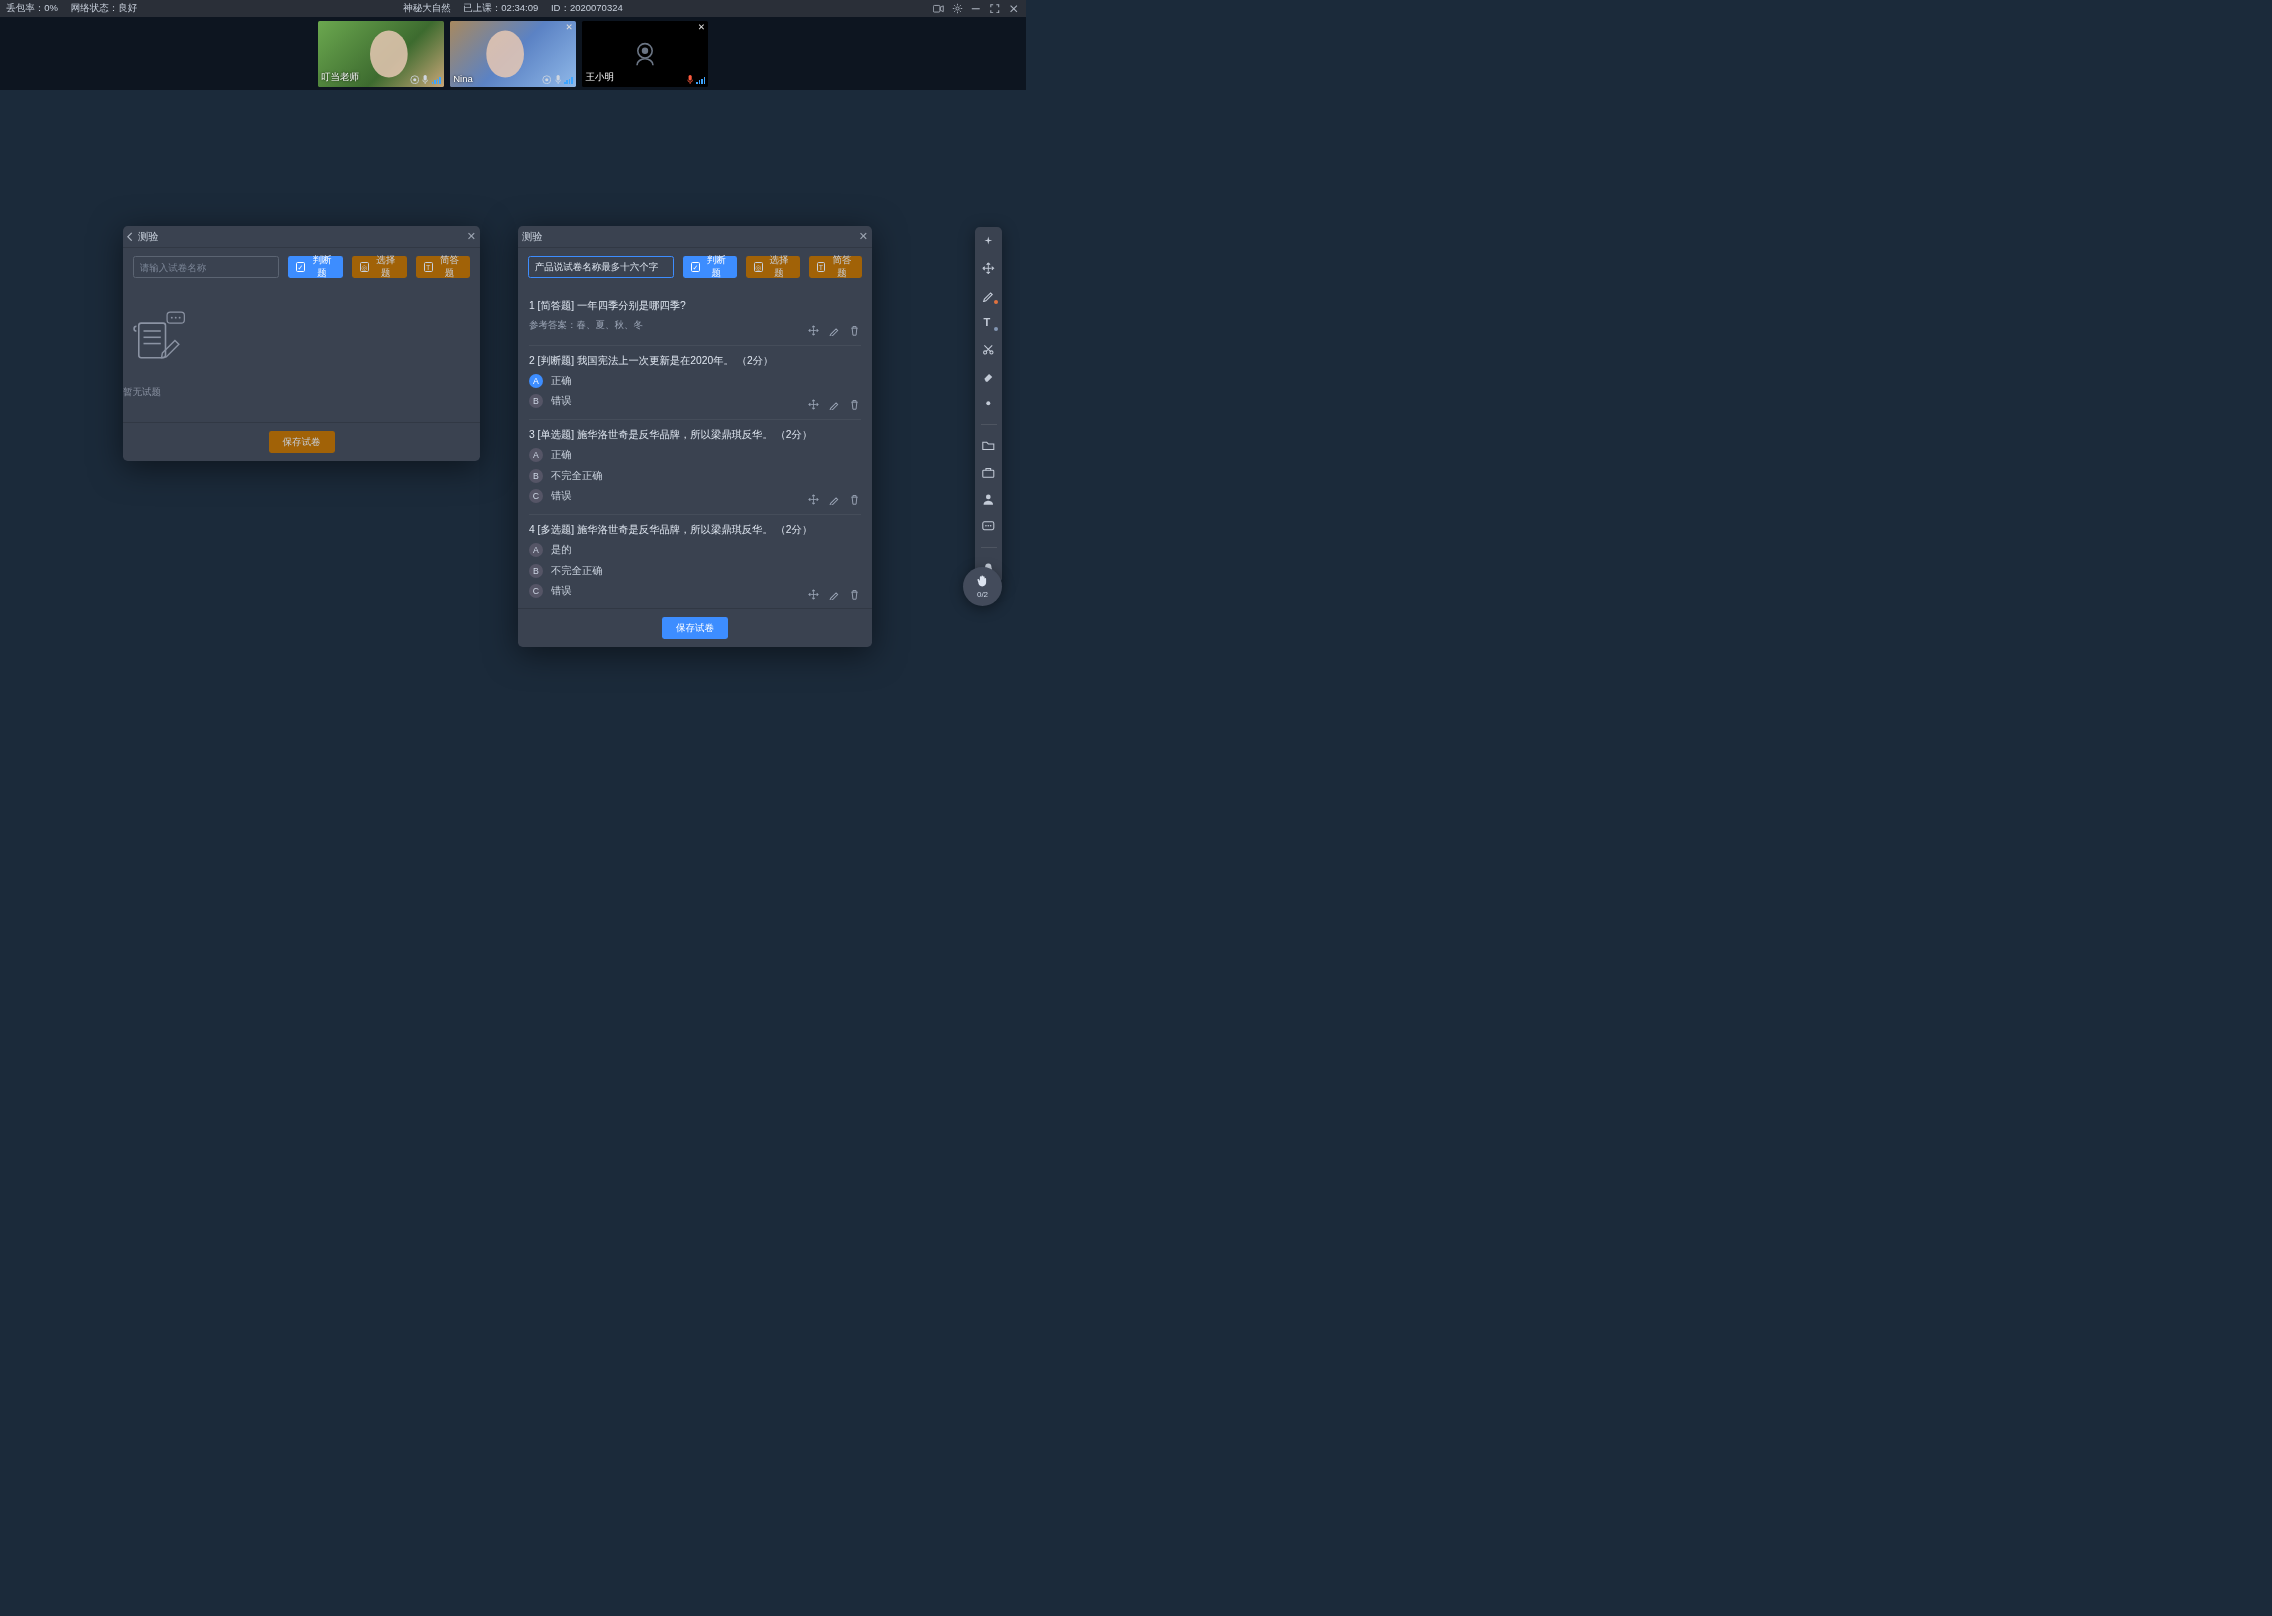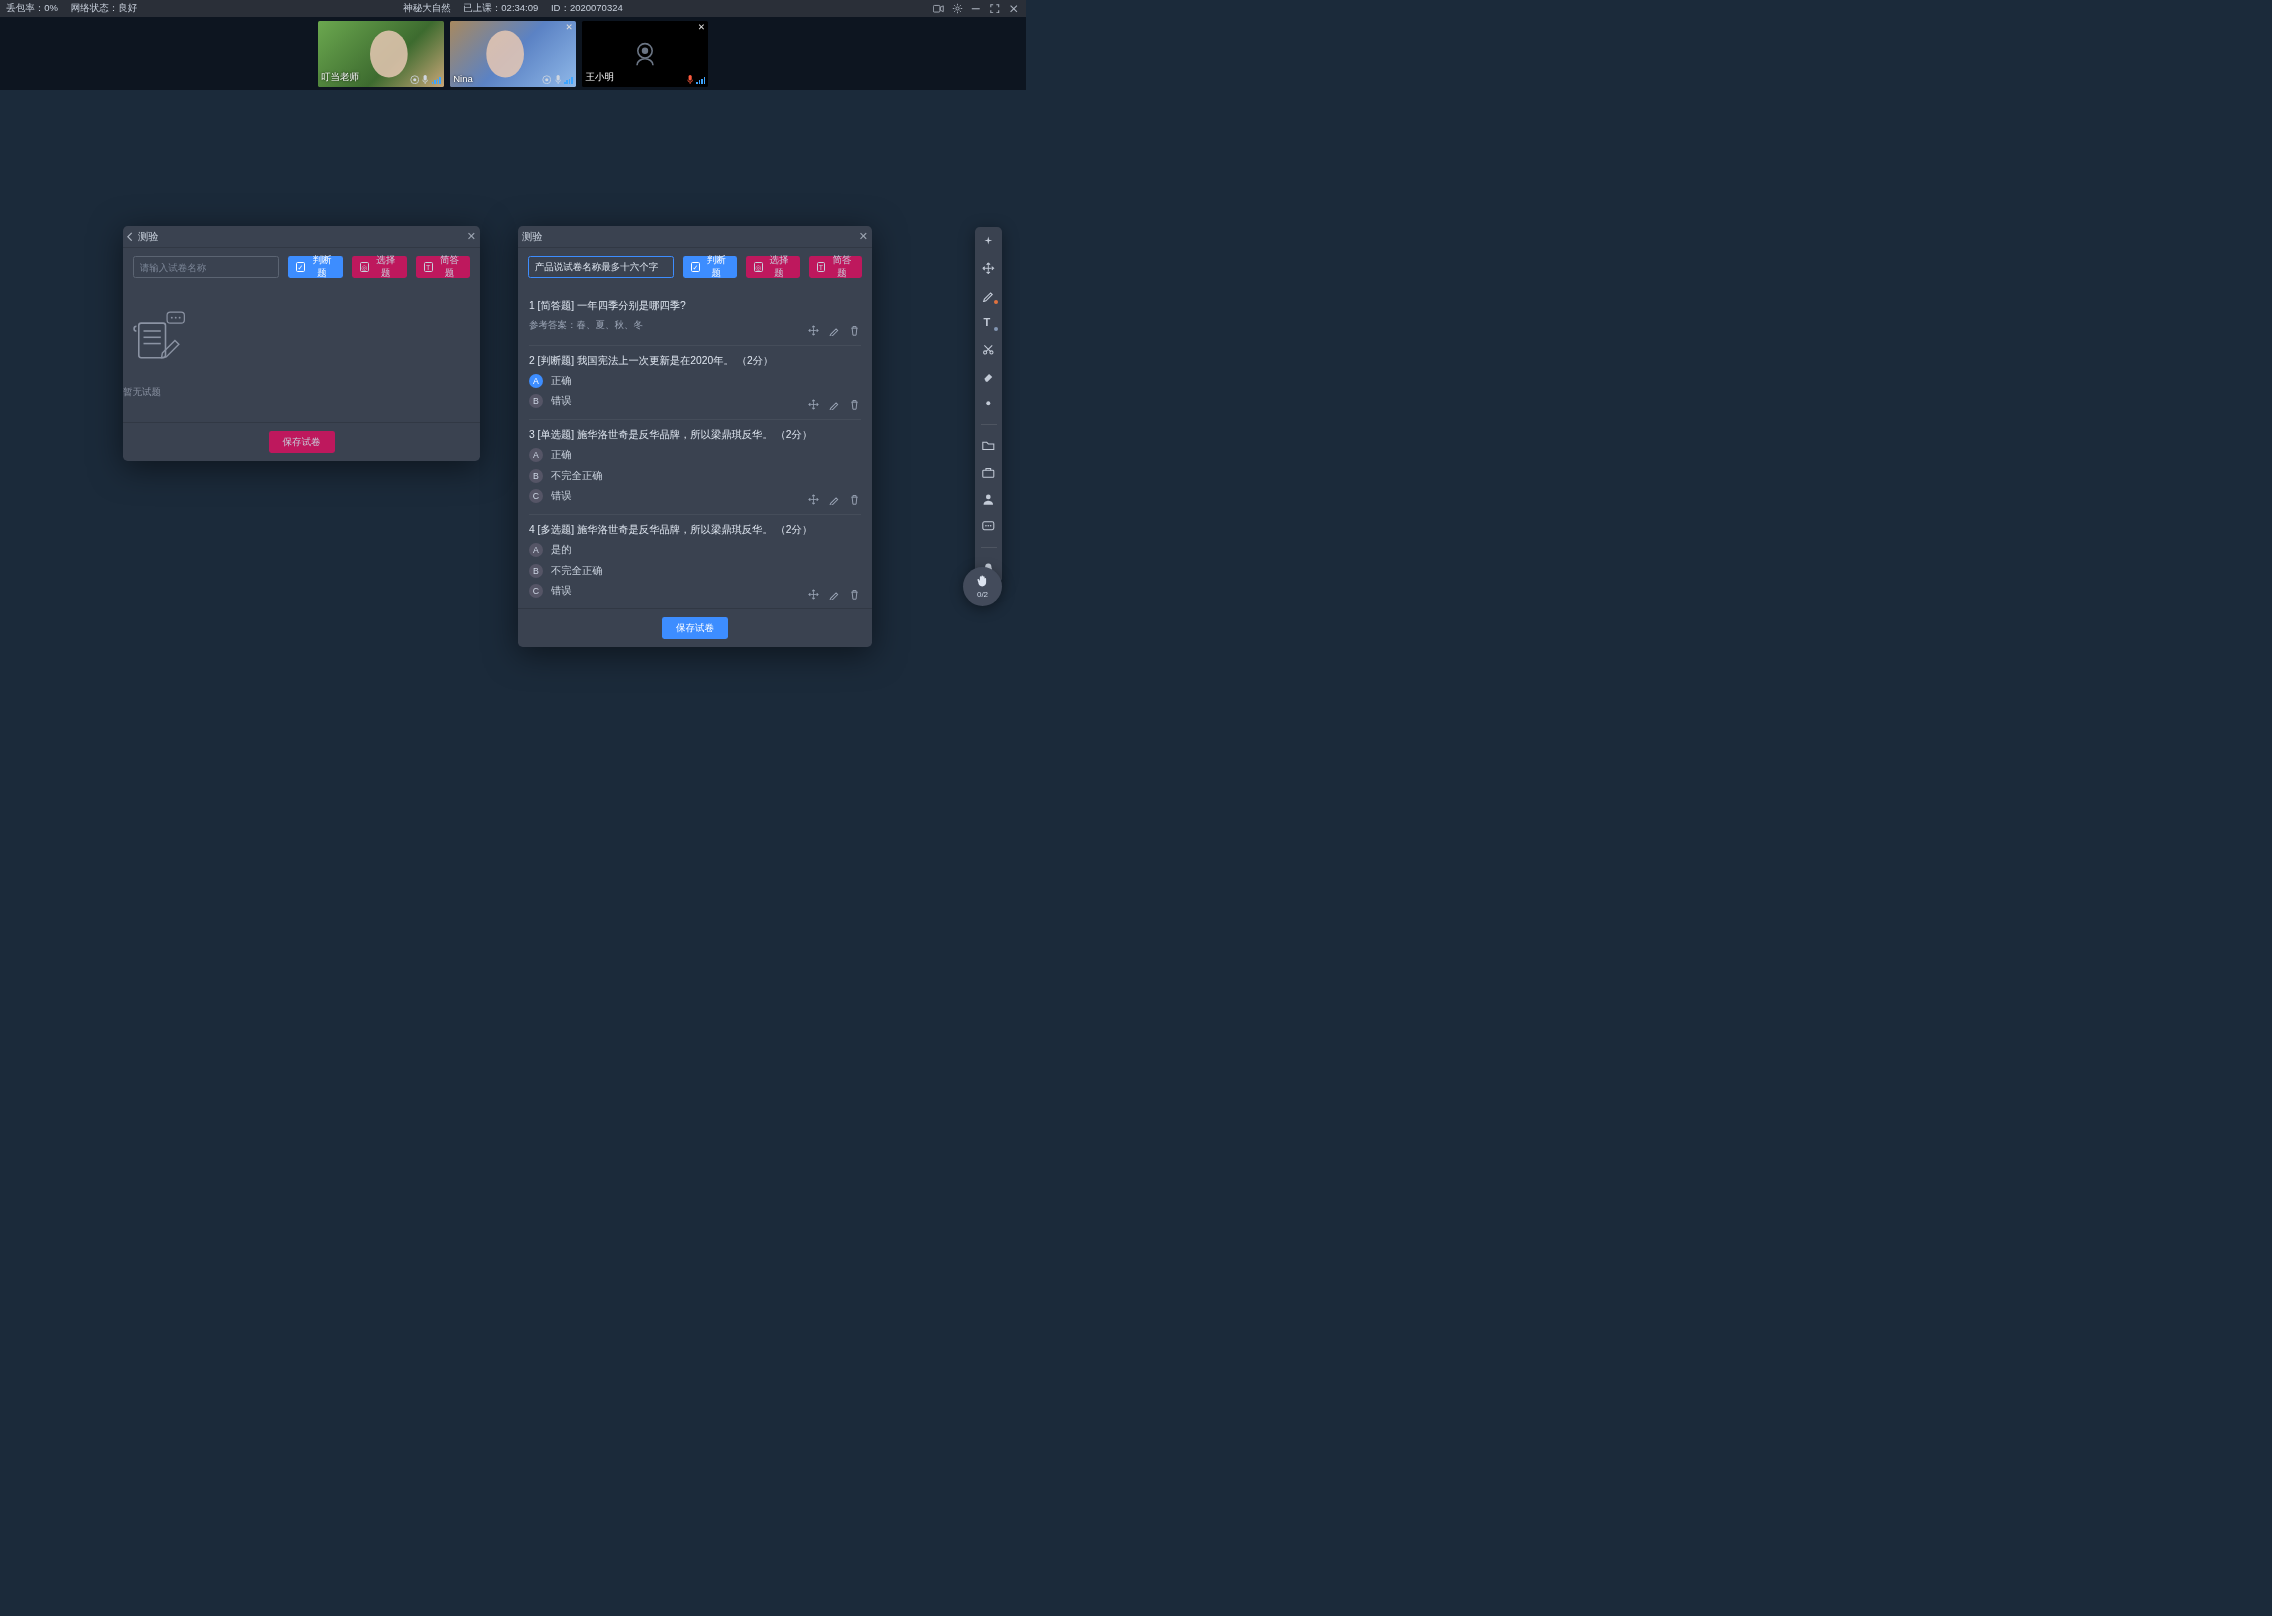--- a/index.html
+++ b/index.html
@@ -24,21 +24,21 @@
 .panel-right{left:518px;top:226px;width:354px;height:421px}
 .panel-head{height:22px;display:flex;align-items:center;padding:0 4px;font-size:10.3px;border-bottom:0.8px solid rgba(0,0,0,.15)}
 .panel-head .back{margin-right:4.7px;cursor:pointer;opacity:.8}
 .panel-head .close{margin-left:auto;cursor:pointer;opacity:.7;font-size:11px}
 .panel-toolbar{display:flex;align-items:center;gap:9px;padding:8px 9.5px}
 .name-input{flex:1;height:22px;background:transparent;border:0.8px solid #5b6472;border-radius:2.4px;color:#dfe6f0;font-size:9.5px;padding:0 6.3px;outline:none}
 .name-input::placeholder{color:#7b8596}
 .name-input.filled{border-color:#3d8dff;color:#dfe6f0}
 .btn{height:22px;padding:0 8px;border:none;border-radius:2.4px;font-size:9.5px;cursor:pointer;display:inline-flex;align-items:center;gap:4px}
 .btn-primary{background:#3d8dff;color:#fff}
-.btn-ghost{background:#be185d;color:#c8d0dc}
+.btn-ghost{background:#a16207;color:#c8d0dc}
 .btn-ico{width:9.5px;height:9.5px;border:0.9px solid currentColor;border-radius:1.6px;display:inline-flex;align-items:center;justify-content:center;font-size:7px;line-height:1}
 .empty{flex:1;display:flex;flex-direction:column;align-items:flex-start;justify-content:center;gap:22px;color:#8b93a3;font-size:9.5px}
 .panel-foot{padding:8px 9.5px;display:flex;justify-content:center;border-top:0.8px solid rgba(0,0,0,.15)}
 .q-list{flex:1;overflow-y:auto;padding:4.7px 11px 4.7px 11px;position:relative}
 .q-list::-webkit-scrollbar{width:4.7px}
 .q-list::-webkit-scrollbar-thumb{background:#5a6374;border-radius:2.4px}
 .q-item{padding:8px 0 11px;border-bottom:0.8px solid rgba(255,255,255,.06);position:relative}
 .q-title{font-size:10.3px;color:#dfe6f0;margin-bottom:6.3px}
 .q-ans-ref{font-size:9.5px;color:#9aa4b5;margin-bottom:1.6px}
 .q-opt{display:flex;align-items:center;gap:8px;margin-top:6.3px;font-size:10.3px;color:#c8d0dc}

